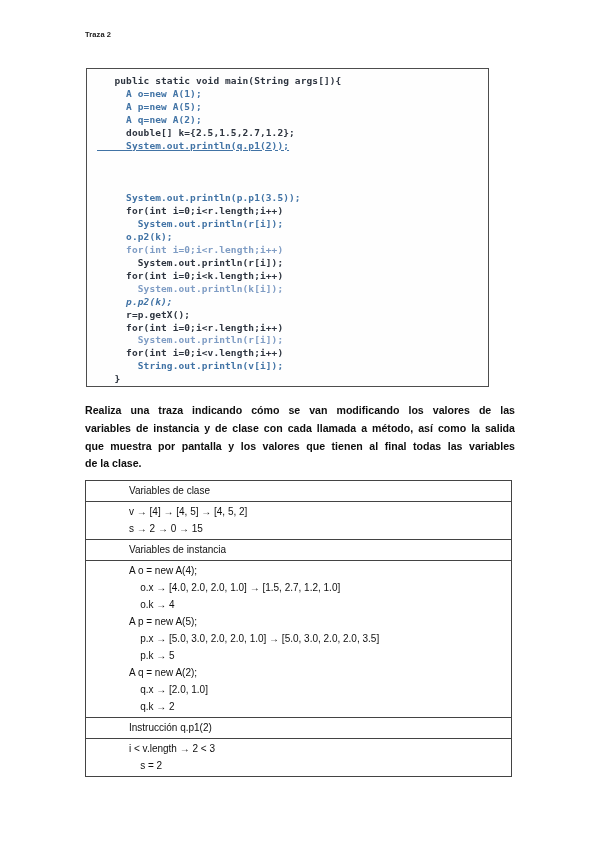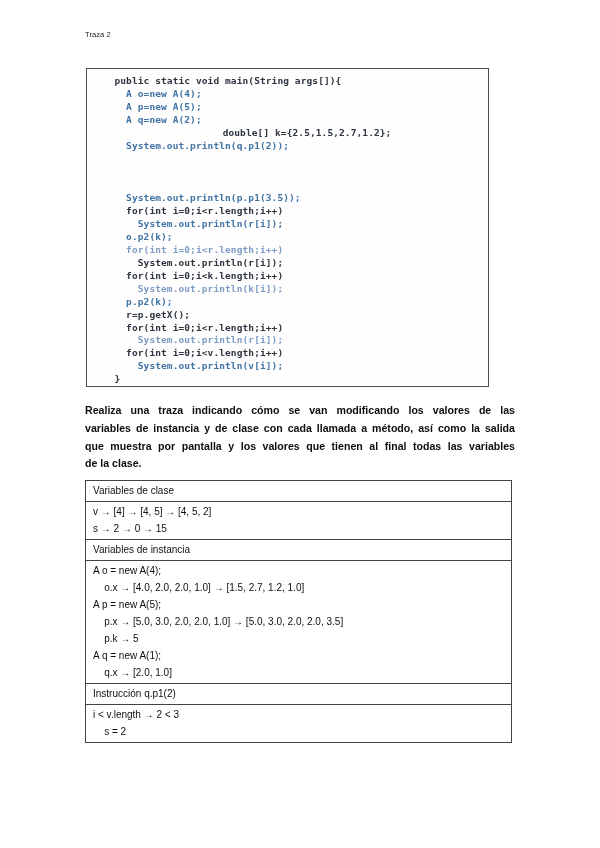--- a/index.html
+++ b/index.html
@@ -3,21 +3,21 @@
 <meta charset="utf-8">
 <style>
   * { margin:0; padding:0; box-sizing:border-box; }
   html,body { background:#ffffff; }
   .page {
     position:relative; width:600px; height:848px; background:#ffffff;
     font-family:"Liberation Sans", sans-serif; color:#111; overflow:hidden;
   }
   .doc-header {
     position:absolute; left:85px; top:30px;
-    font-size:7.5px; font-weight:normal; color:#1a1a1a; letter-spacing:0.1px;
+    font-size:7.5px; font-weight:bold; color:#1a1a1a; letter-spacing:0.1px;
   }
   .code-box {
     position:absolute; left:86px; top:68px; width:403px; height:319px;
     border:1.5px solid #4d4d4d; background:#fefefe;
     padding:6px 0 0 10px; overflow:hidden;
   }
   .code-line {
     font-family:"DejaVu Sans Mono","Liberation Mono",monospace;
     font-size:9.5px; font-weight:bold; line-height:12.9px;
     white-space:pre; letter-spacing:0.1px;
@@ -31,50 +31,50 @@
   .trace-table {
     position:absolute; left:85px; top:480px; width:427px;
     border:1.2px solid #434343; background:#fff;
   }
   .t-row {
     border-bottom:1px solid #434343;
     padding:1px 6px 2px 7px;
     font-size:10px; line-height:17px; color:#0f0f0f;
   }
   .t-row:last-child { border-bottom:none; }
-  .t-line { white-space:pre-wrap; }
+  .t-line { white-space:pre-wrap;margin-left:36px; }
 </style>
 </head>
 <body>
 
 <div class="page">
 
   <div class="doc-header">Traza 2</div>
 
   <div class="code-box">
     <div class="code-line" style="color: rgb(46, 53, 64);">   public static void main(String args[]){</div>
-    <div class="code-line" style="color: rgb(65, 115, 165);">     A o=new A(4);</div>
+    <div class="code-line" style="color: rgb(65, 115, 165);">     A o=new A(1);</div>
     <div class="code-line" style="color: rgb(65, 115, 165);">     A p=new A(5);</div>
     <div class="code-line" style="color: rgb(65, 115, 165);">     A q=new A(2);</div>
-    <div class="code-line" style="color: rgb(46, 53, 64); text-align: center;">     double[] k={2.5,1.5,2.7,1.2};</div>
-    <div class="code-line" style="color: rgb(65, 115, 165);">     System.out.println(q.p1(2));</div>
+    <div class="code-line" style="color: rgb(46, 53, 64);">     double[] k={2.5,1.5,2.7,1.2};</div>
+    <div class="code-line" style="color: rgb(65, 115, 165); text-decoration: underline;">     System.out.println(q.p1(2));</div>
     <div class="code-line" style="color: rgb(65, 115, 165); margin-top: 40px;">     System.out.println(p.p1(3.5));</div>
     <div class="code-line" style="color: rgb(46, 53, 64);">     for(int i=0;i&lt;r.length;i++)</div>
     <div class="code-line" style="color: rgb(65, 115, 165);">       System.out.println(r[i]);</div>
     <div class="code-line" style="color: rgb(65, 115, 165);">     o.p2(k);</div>
     <div class="code-line" style="color: rgb(126, 156, 196);">     for(int i=0;i&lt;r.length;i++)</div>
     <div class="code-line" style="color: rgb(46, 53, 64);">       System.out.println(r[i]);</div>
     <div class="code-line" style="color: rgb(46, 53, 64);">     for(int i=0;i&lt;k.length;i++)</div>
     <div class="code-line" style="color: rgb(126, 156, 196);">       System.out.println(k[i]);</div>
-    <div class="code-line" style="color: rgb(65, 115, 165);">     p.p2(k);</div>
+    <div class="code-line" style="color: rgb(65, 115, 165); font-style: italic;">     p.p2(k);</div>
     <div class="code-line" style="color: rgb(46, 53, 64);">     r=p.getX();</div>
     <div class="code-line" style="color: rgb(46, 53, 64);">     for(int i=0;i&lt;r.length;i++)</div>
     <div class="code-line" style="color: rgb(126, 156, 196);">       System.out.println(r[i]);</div>
     <div class="code-line" style="color: rgb(46, 53, 64);">     for(int i=0;i&lt;v.length;i++)</div>
-    <div class="code-line" style="color: rgb(65, 115, 165);">       System.out.println(v[i]);</div>
+    <div class="code-line" style="color: rgb(65, 115, 165);">       String.out.println(v[i]);</div>
     <div class="code-line" style="color: rgb(46, 53, 64);">   }</div>
     <div class="code-line" style="color: rgb(46, 53, 64);"> }</div>
   </div>
 
   <div class="task-paragraph">
     <div class="para-line just">Realiza una traza indicando cómo se van modificando los valores de las</div>
     <div class="para-line just">variables de instancia y de clase con cada llamada a método, así como la salida</div>
     <div class="para-line just">que muestra por pantalla y los valores que tienen al final todas las variables</div>
     <div class="para-line">de la clase.</div>
   </div>
@@ -86,25 +86,27 @@
     <div class="t-row">
       <div class="t-line">v → [4] → [4, 5] → [4, 5, 2]</div>
       <div class="t-line">s → 2 → 0 → 15</div>
     </div>
     <div class="t-row">
       <div class="t-line">Variables de instancia</div>
     </div>
     <div class="t-row">
       <div class="t-line">A o = new A(4);</div>
       <div class="t-line">    o.x → [4.0, 2.0, 2.0, 1.0] → [1.5, 2.7, 1.2, 1.0]</div>
+      <div class="t-line">    o.k → 4</div>
       <div class="t-line">A p = new A(5);</div>
       <div class="t-line">    p.x → [5.0, 3.0, 2.0, 2.0, 1.0] → [5.0, 3.0, 2.0, 2.0, 3.5]</div>
       <div class="t-line">    p.k → 5</div>
-      <div class="t-line">A q = new A(1);</div>
+      <div class="t-line">A q = new A(2);</div>
       <div class="t-line">    q.x → [2.0, 1.0]</div>
+      <div class="t-line">    q.k → 2</div>
     </div>
     <div class="t-row">
       <div class="t-line">Instrucción q.p1(2)</div>
     </div>
     <div class="t-row">
       <div class="t-line">i &lt; v.length → 2 &lt; 3</div>
       <div class="t-line">    s = 2</div>
     </div>
   </div>
 

